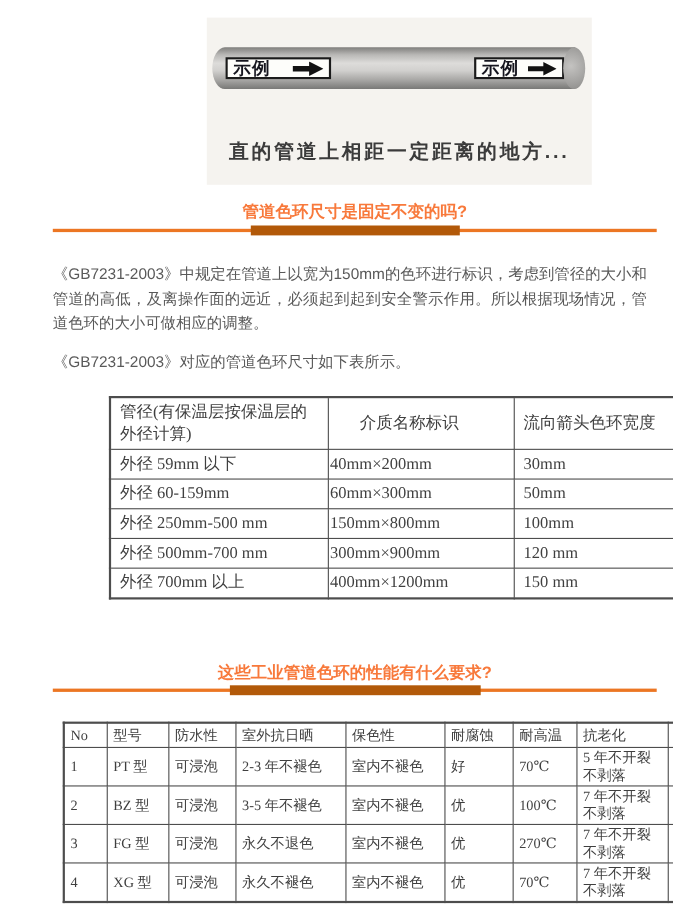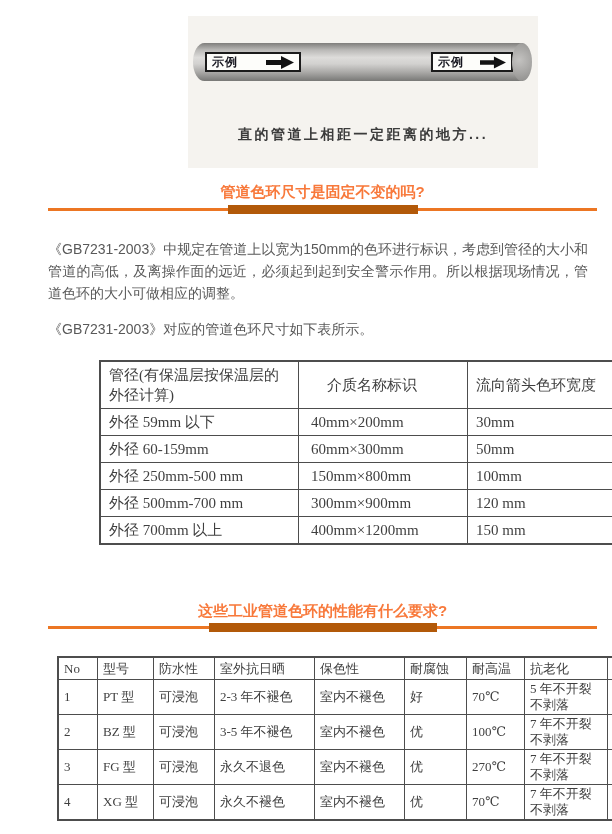--- a/index.html
+++ b/index.html
@@ -23,25 +23,25 @@
   .endcap{
     position:absolute;right:-9px;top:0;width:20px;height:38px;border-radius:50%;
     background:radial-gradient(circle at 35% 45%,#c4c3c1 0%,#a3a2a0 60%,#8b8a88 100%);
   }
   .plate{
     position:absolute;top:9px;height:20px;background:#fdfdfa;border:2px solid #1b1b1b;
     display:flex;align-items:center;justify-content:space-between;padding:0 5px;box-sizing:border-box;
   }
   .plate-1{left:12px;width:96px;}
   .plate-2{left:238px;width:82px;}
-  .plate .txt{font-size:12px;font-weight:bold;color:#15151e;letter-spacing:1px;white-space:nowrap;}
+  .plate .txt{font-size:16px;font-weight:bold;color:#15151e;letter-spacing:1px;white-space:nowrap;}
   .plate svg{flex:0 0 auto;}
   .hero-caption{
     position:absolute;top:110px;left:0;width:100%;text-align:center;
-    font-size:14px;font-weight:bold;color:#3b3b3b;letter-spacing:2.5px;white-space:nowrap;
+    font-size:18px;font-weight:bold;color:#3b3b3b;letter-spacing:2.5px;white-space:nowrap;
   }
 
   
   .sec-heading{
     left:48px;width:549px;margin:0;text-align:center;
     font-size:15px;font-weight:bold;color:#f8793b;
   }
   .sec-heading-1{top:183px;}
   .sec-heading-2{top:602px;}
   .divider{left:48px;width:549px;height:9px;}
@@ -68,21 +68,21 @@
   table{border-collapse:collapse;table-layout:fixed;
     font-family:"Liberation Serif","DejaVu Serif",serif;color:#3f3f3f;}
   th,td{border:1px solid #4d4d4d;text-align:left;font-weight:normal;
     vertical-align:middle;overflow:hidden;}
   .t1{left:99px;top:360px;width:455px;font-size:15px;}
   .t1 th,.t1 td{padding:2px 8px;line-height:20px;}
   .t1 thead th{height:42px;}
   .t1 tbody td{height:22px;}
   .t1 th:nth-child(1){width:181px;}
   .t1 th:nth-child(2){width:132px;padding-left:28px;}
-  .t1 td:nth-child(2){padding-left:12px;}
+  .t1 td:nth-child(2){padding-left:1px;}
   .t1 th:nth-child(3){width:142px;}
   table{border:2px solid #4d4d4d;}
   .t2{left:57px;top:656px;width:539px;font-size:13px;}
   .t2 th,.t2 td{padding:1px 5px;line-height:16px;}
   .t2 thead th{height:19px;}
   .t2 tbody td{height:31px;}
   .t2 th:nth-child(1){width:28px;}
   .t2 th:nth-child(2){width:45px;}
   .t2 th:nth-child(3){width:50px;}
   .t2 th:nth-child(4){width:89px;}

